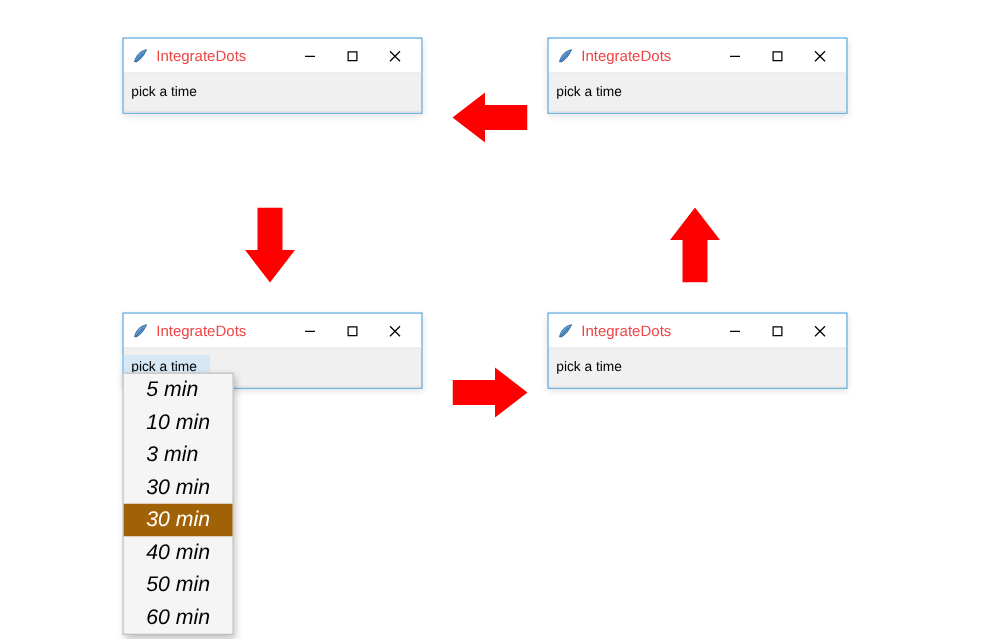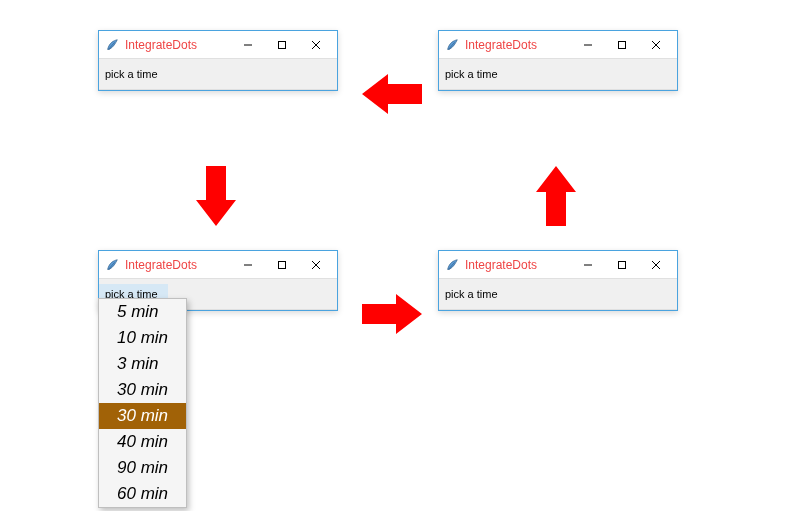--- a/index.html
+++ b/index.html
@@ -211,21 +211,21 @@
   </div>
 </div>
 
 <div class="dropdown" id="dropdown" style="left:98px; top:298px;">
 <div class="dropdown-item">5 min</div>
     <div class="dropdown-item">10 min</div>
     <div class="dropdown-item">3 min</div>
     <div class="dropdown-item">30 min</div>
     <div class="dropdown-item sel">30 min</div>
     <div class="dropdown-item">40 min</div>
-    <div class="dropdown-item">90 min</div>
+    <div class="dropdown-item">50 min</div>
     <div class="dropdown-item">60 min</div>
   </div>
 
 <div class="win" style="left:438px; top:250px;">
   <div class="titlebar">
     <span class="feather">
       <svg viewBox="0 0 16 16">
           <path d="M3 13 C5 5 10 3 14 2 C12 6 10 10 5 13 Z" fill="#5b9bd5" stroke="#2e5d8a" stroke-width="0.8"></path>
           <line x1="4" y1="13" x2="11" y2="5" stroke="#2e5d8a" stroke-width="0.8"></line>
         </svg>

